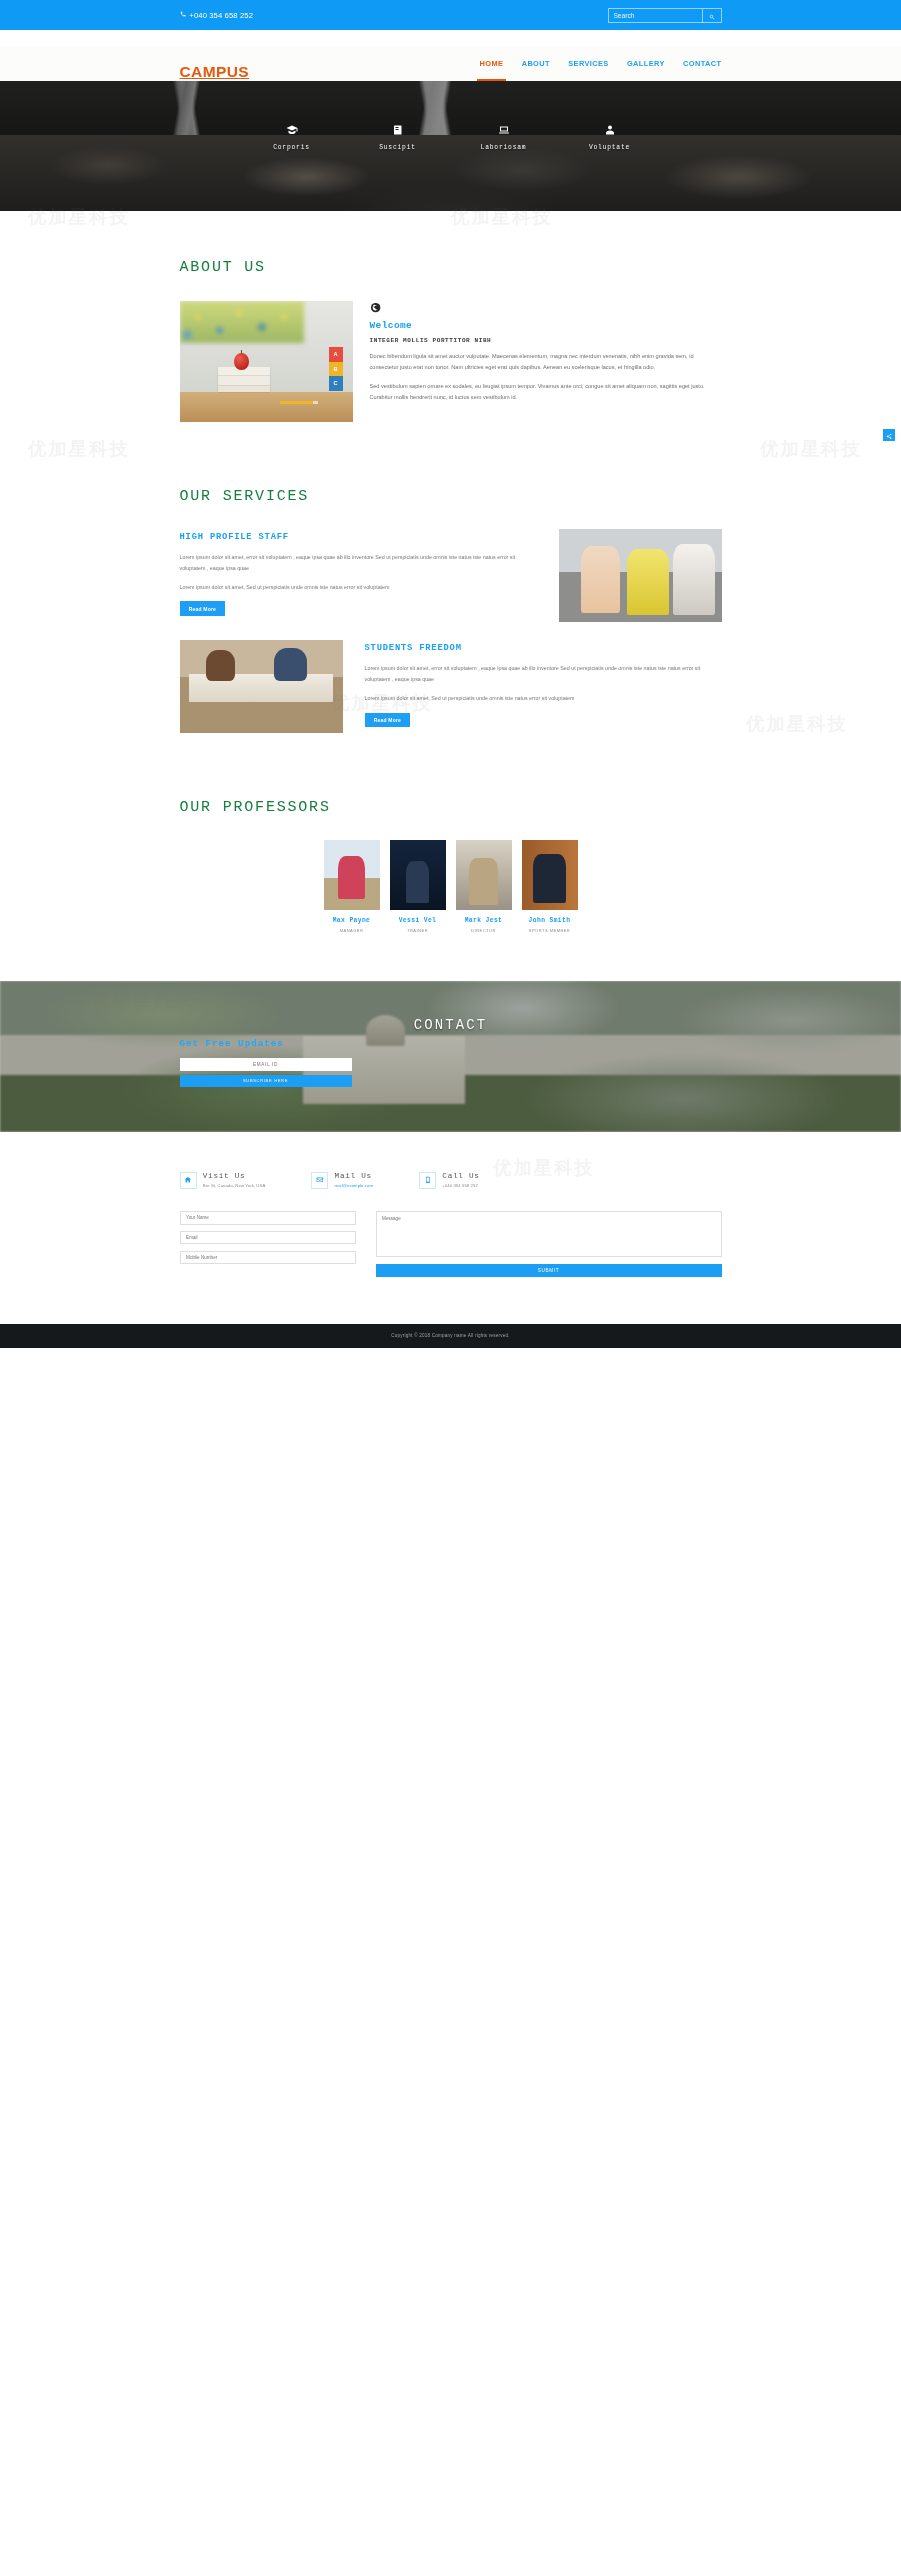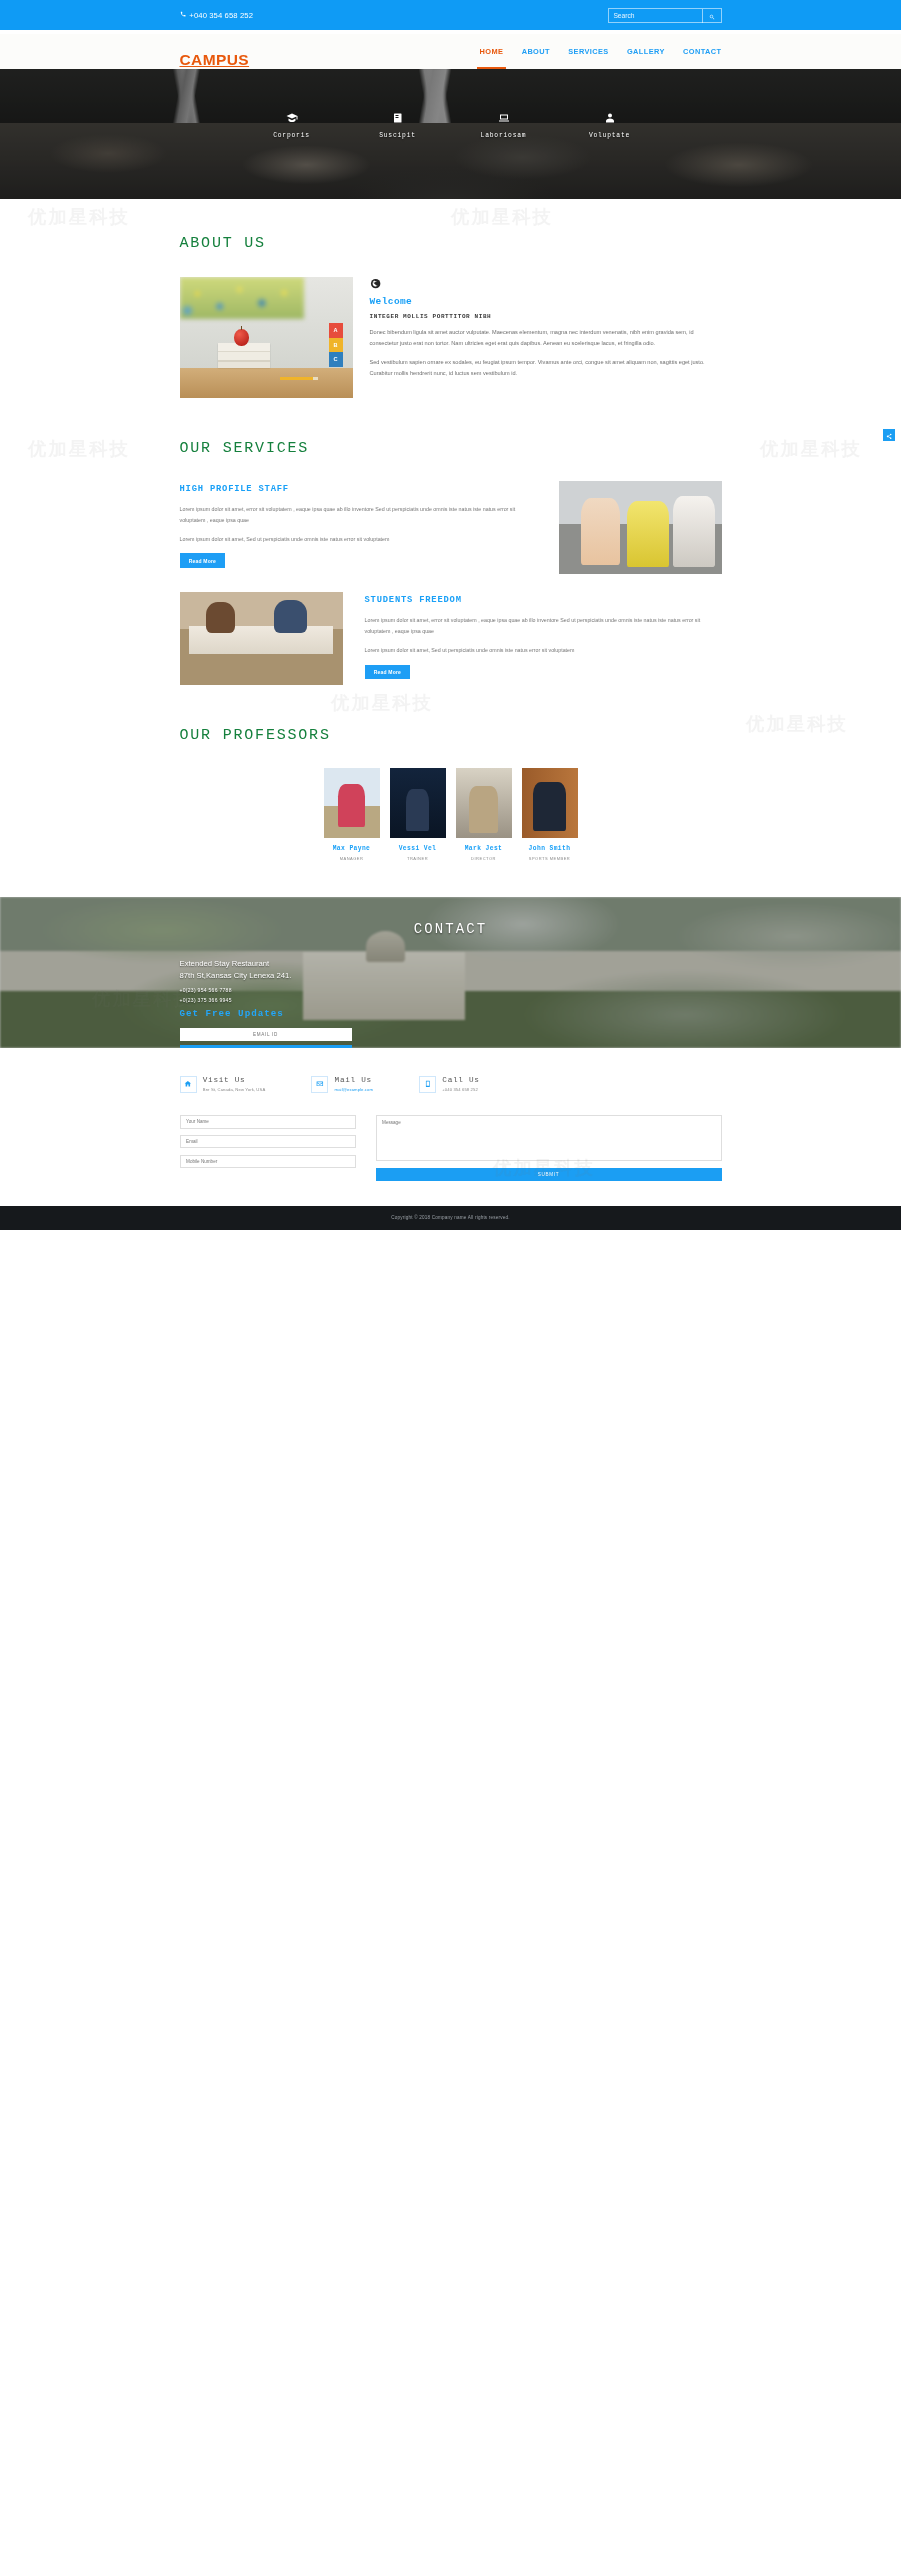--- a/index.html
+++ b/index.html
@@ -4,21 +4,21 @@
 <title>Campus</title>
 <style>
   * { box-sizing: border-box; margin:0; padding:0; }
   html,body { width:901px; }
   body {
     font-family: "Liberation Sans", sans-serif;
     background:#fff; color:#4a4a4a;
     -webkit-font-smoothing:antialiased;
   }
   .wrap { width:901px; margin:0 auto; position:relative; }
-  .container { width:542px; margin:4px auto; position:relative; }
+  .container { width:542px; margin:16px auto; position:relative; }
 
   
   .topbar { background:#0f9bf5; height:30px; display:flex; align-items:center; }
   .topbar .container { display:flex; align-items:center; justify-content:space-between; }
   .phone { color:#fff; font-size:7.7px; letter-spacing:0.1px; display:flex; align-items:center; gap:3.5px;}
   .phone svg { width:6.3px; height:6.3px; fill:#fff; }
   .searchbox { display:flex; border:0.7px solid rgba(255,255,255,.55); height:15px; }
   .searchbox input {
     border:0; background:transparent; width:93px; height:14px;
     color:#fff; font-size:6.7px; padding:0 4.2px; outline:none;
@@ -231,21 +231,21 @@
   .subform input {
     width:172px; height:12.7px; border:0; background:#fff; font-size:4.6px; color:#9a9a9a;
     text-align:center; letter-spacing:0.7px; outline:none; font-family:"Liberation Sans",sans-serif;
   }
   .subform button {
     width:172px; height:12px; margin-top:4.2px; border:0; background:#1b9ef3; color:#fff;
     font-size:4px; letter-spacing:0.7px; cursor:pointer; font-family:"Liberation Sans",sans-serif;
   }
 
   
-  .footer { background:#fff; padding:24px 0 21px; }
+  .footer { background:#fff; padding:24px 0 31px; }
   .fcontact { display:flex; gap:46px; }
   .fc { display:flex; gap:6.3px; align-items:flex-start; }
   .fc-ico { width:17px; height:17px; border:0.7px solid #cfe7fb; display:flex; align-items:center; justify-content:center; flex:0 0 17px; }
   .fc-ico svg { width:7.7px; height:7.7px; fill:#1b9ef3; }
   .fc h4 { font-size:7.7px; color:#555; font-weight:normal; letter-spacing:0.7px;
     font-family:"Liberation Mono", monospace; }
   .fc p { font-size:4.2px; color:#8a8a8a; margin-top:2.8px; letter-spacing:0.1px; }
   .fc p.mail { color:#1b9ef3; }
 
   .fform { display:flex; gap:20px; margin-top:22.5px; }
@@ -458,26 +458,20 @@
 
   <div class="contact">
     <div class="contact-bg">
       <div class="bldg"></div>
         <div class="dome"></div>
     </div>
     <div class="contact-dim"></div>
     <div class="contact-inner">
       <div class="container">
         <h2>CONTACT</h2>
-        <div class="addr">
-          <div class="l1">Extended Stay Restaurant</div>
-          <div class="l2">87th St,Kansas City Lenexa 241.</div>
-          <div class="ph">+0(23) 954 566 7788</div>
-          <div class="ph">+0(23) 375 366 9945</div>
-        </div>
         <div class="getfree">Get Free Updates</div>
         <div class="subform">
           <input type="text" placeholder="EMAIL ID" style="">
           <button>SUBSCRIBE HERE</button>
         </div>
       </div>
     </div>
   </div>
 
   <div class="footer">

